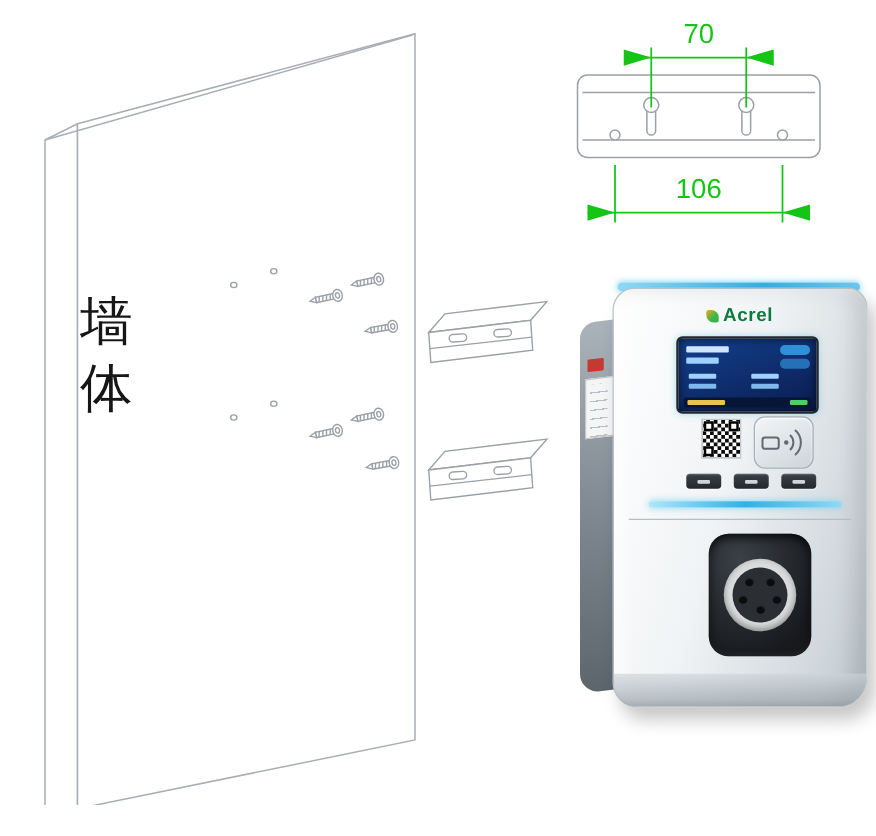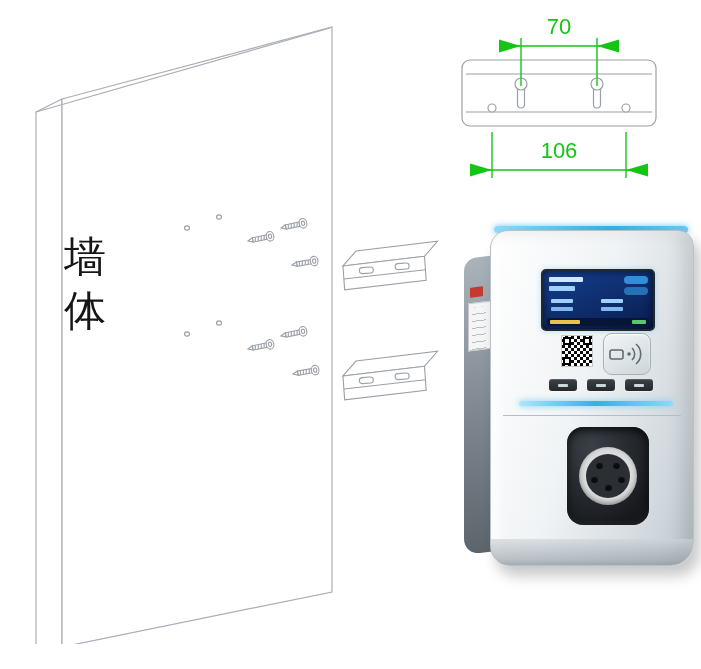--- a/index.html
+++ b/index.html
@@ -211,20 +211,23 @@
   </svg>
 
   <div class="wall-label">墙体</div>
 
   <div class="charger">
     <div class="side"></div>
     <div class="red-tag"></div>
     <div class="sticker"></div>
     <div class="rim"></div>
     <div class="front">
+      <div class="brand">
+        <span class="mark"></span><span>Acrel</span>
+      </div>
       <div class="screen">
         <span class="s-pill p1"></span>
         <span class="s-pill p2"></span>
         <span class="s-bar b1"></span>
         <span class="s-bar b2"></span>
         <span class="s-bar b3"></span>
         <span class="s-bar b4"></span>
         <span class="s-bar b5"></span>
         <span class="s-bar b6"></span>
         <span class="s-status">

